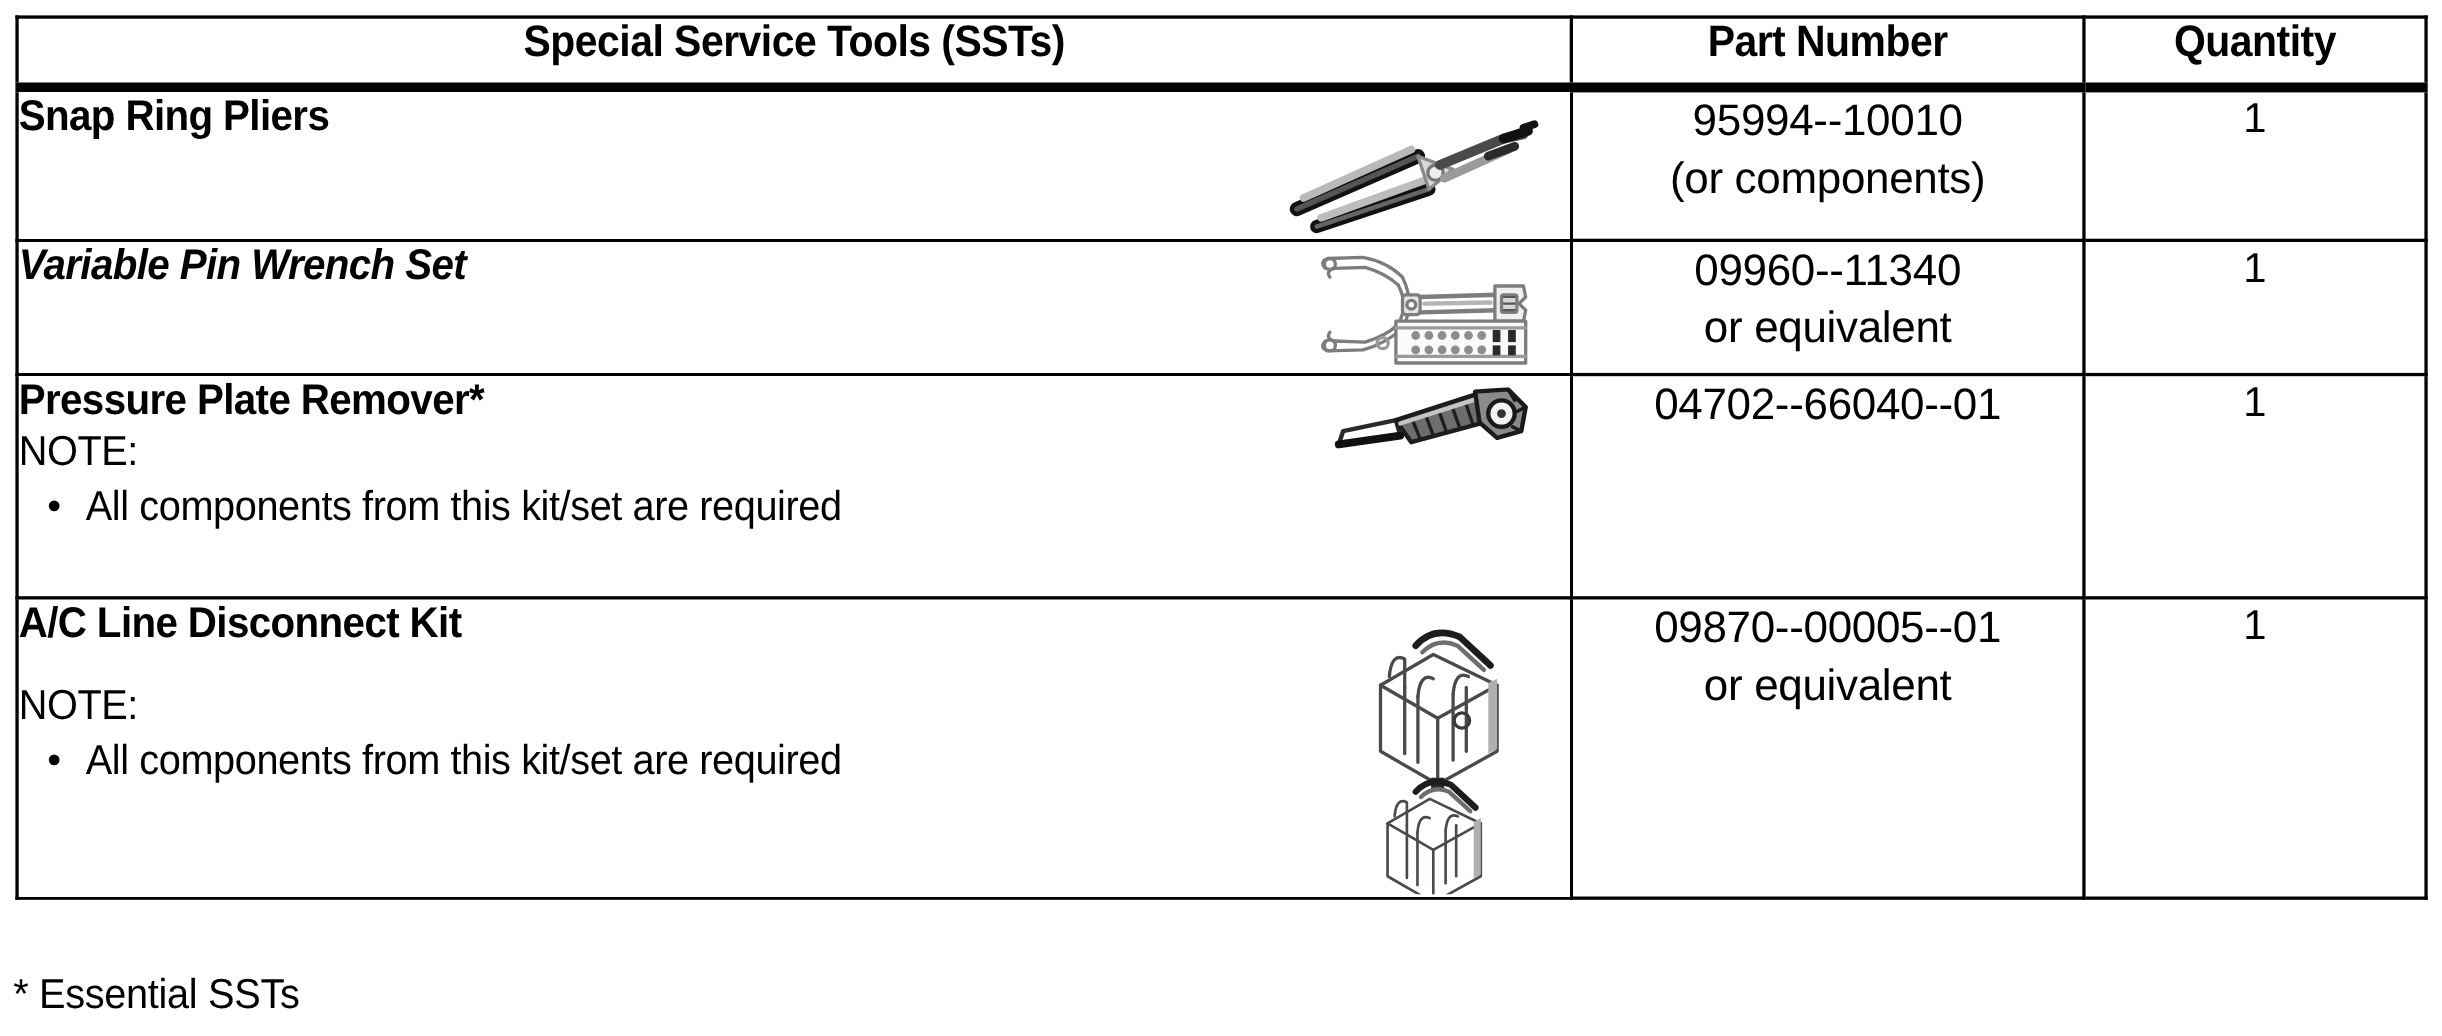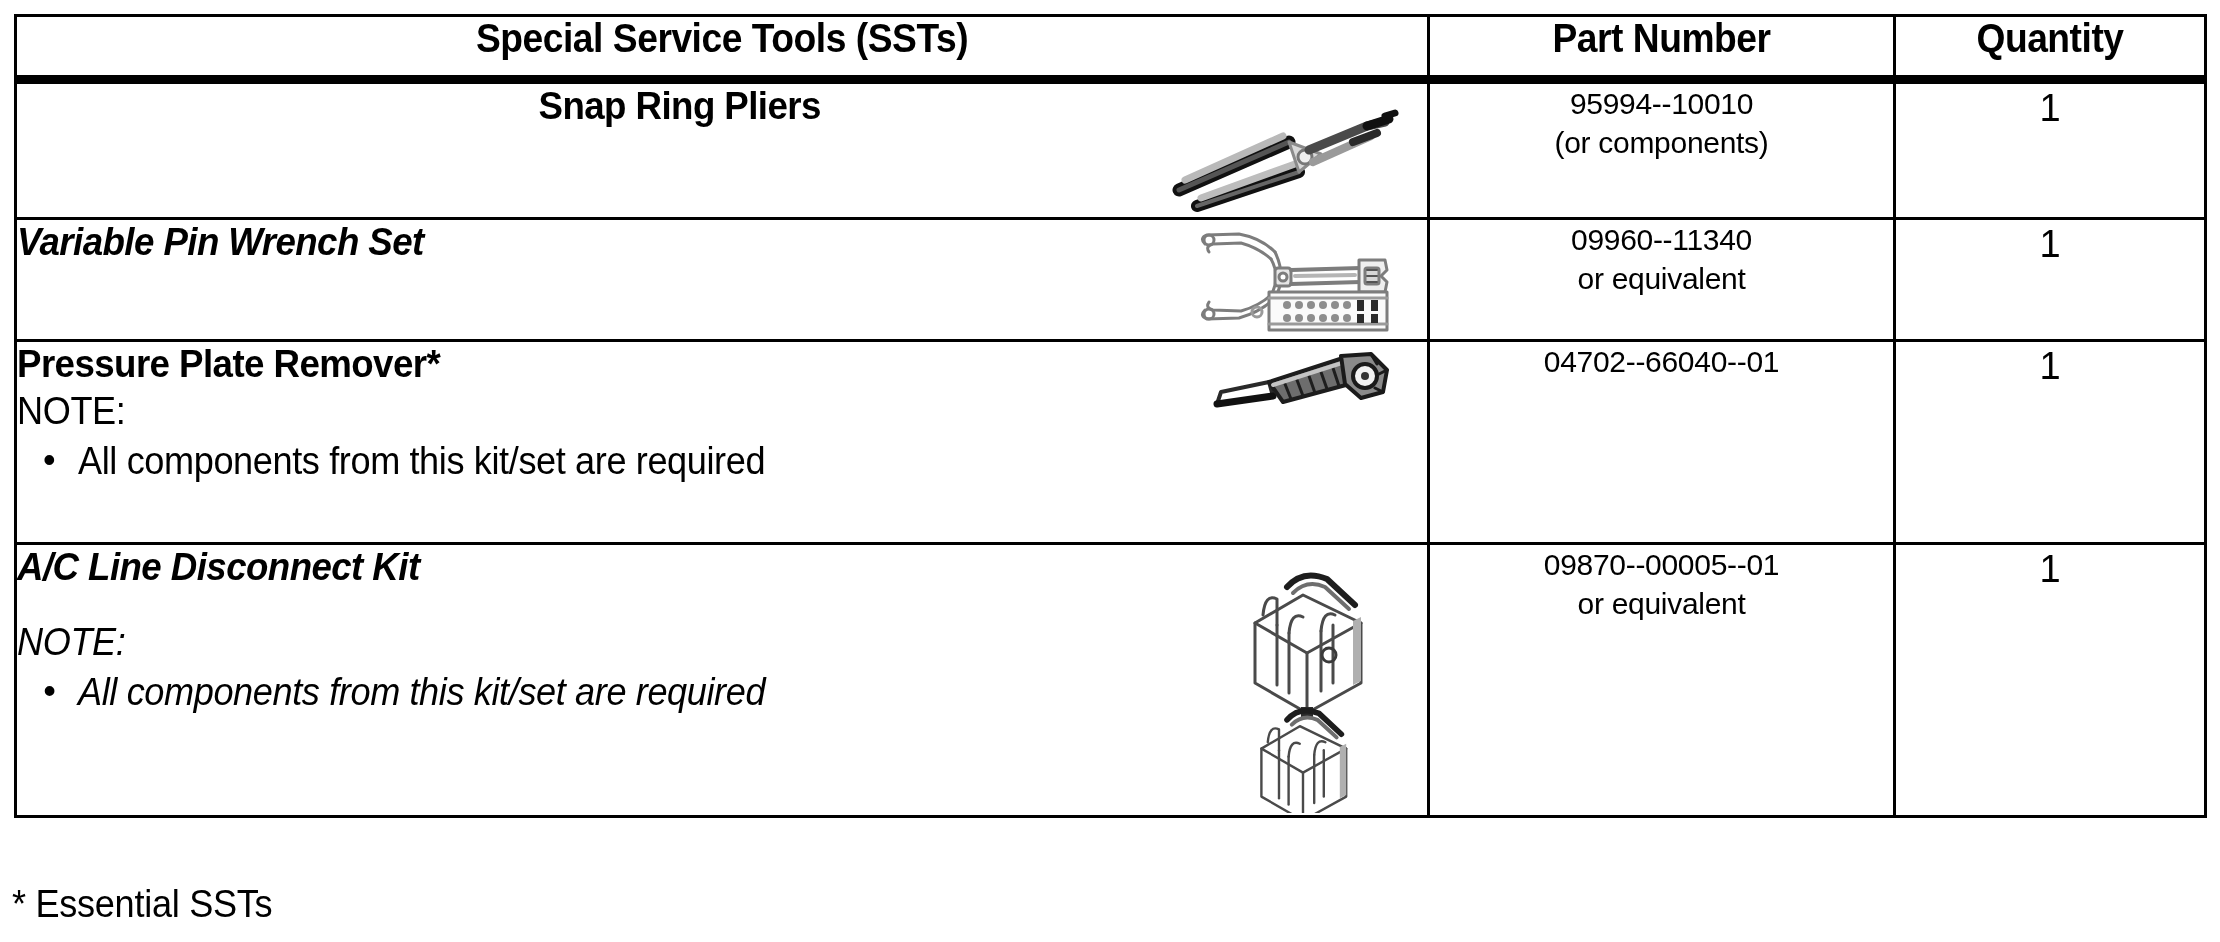--- a/index.html
+++ b/index.html
@@ -64,21 +64,21 @@
   }
 
   
   .tool-cell {
     position: relative;
     padding: 14px 0 10px 24px;
   }
   .part-cell {
     text-align: center;
     padding-top: 22px;
-    font-size: 30px;
+    font-size: 40px;
     line-height: 1.30;
     letter-spacing: -0.3px;
   }
   .qty-cell {
     text-align: center;
     padding-top: 22px;
     font-size: 38px;
     line-height: 1.30;
   }
 
@@ -128,24 +128,24 @@
   .part-line { display: block; white-space: nowrap; }
 
   
   .tool-img {
     position: absolute;
     right: 18px;
   }
   .tool-img svg { display: block; }
 
   
-  .row-1 .tool-cell { height: 133px; text-align: center; }
+  .row-1 .tool-cell { height: 133px; }
   .row-2 .tool-cell { height: 119px; font-style: italic; }
   .row-3 .tool-cell { height: 200px; }
-  .row-4 .tool-cell { height: 270px; font-style: italic; }
+  .row-4 .tool-cell { height: 270px; }
 
   
   .footnote {
     position: absolute;
     left: 12px;
     top: 884px;
     font-size: 38px;
     letter-spacing: -0.3px;
     line-height: 1.1;
     transform: scaleX(0.95);

